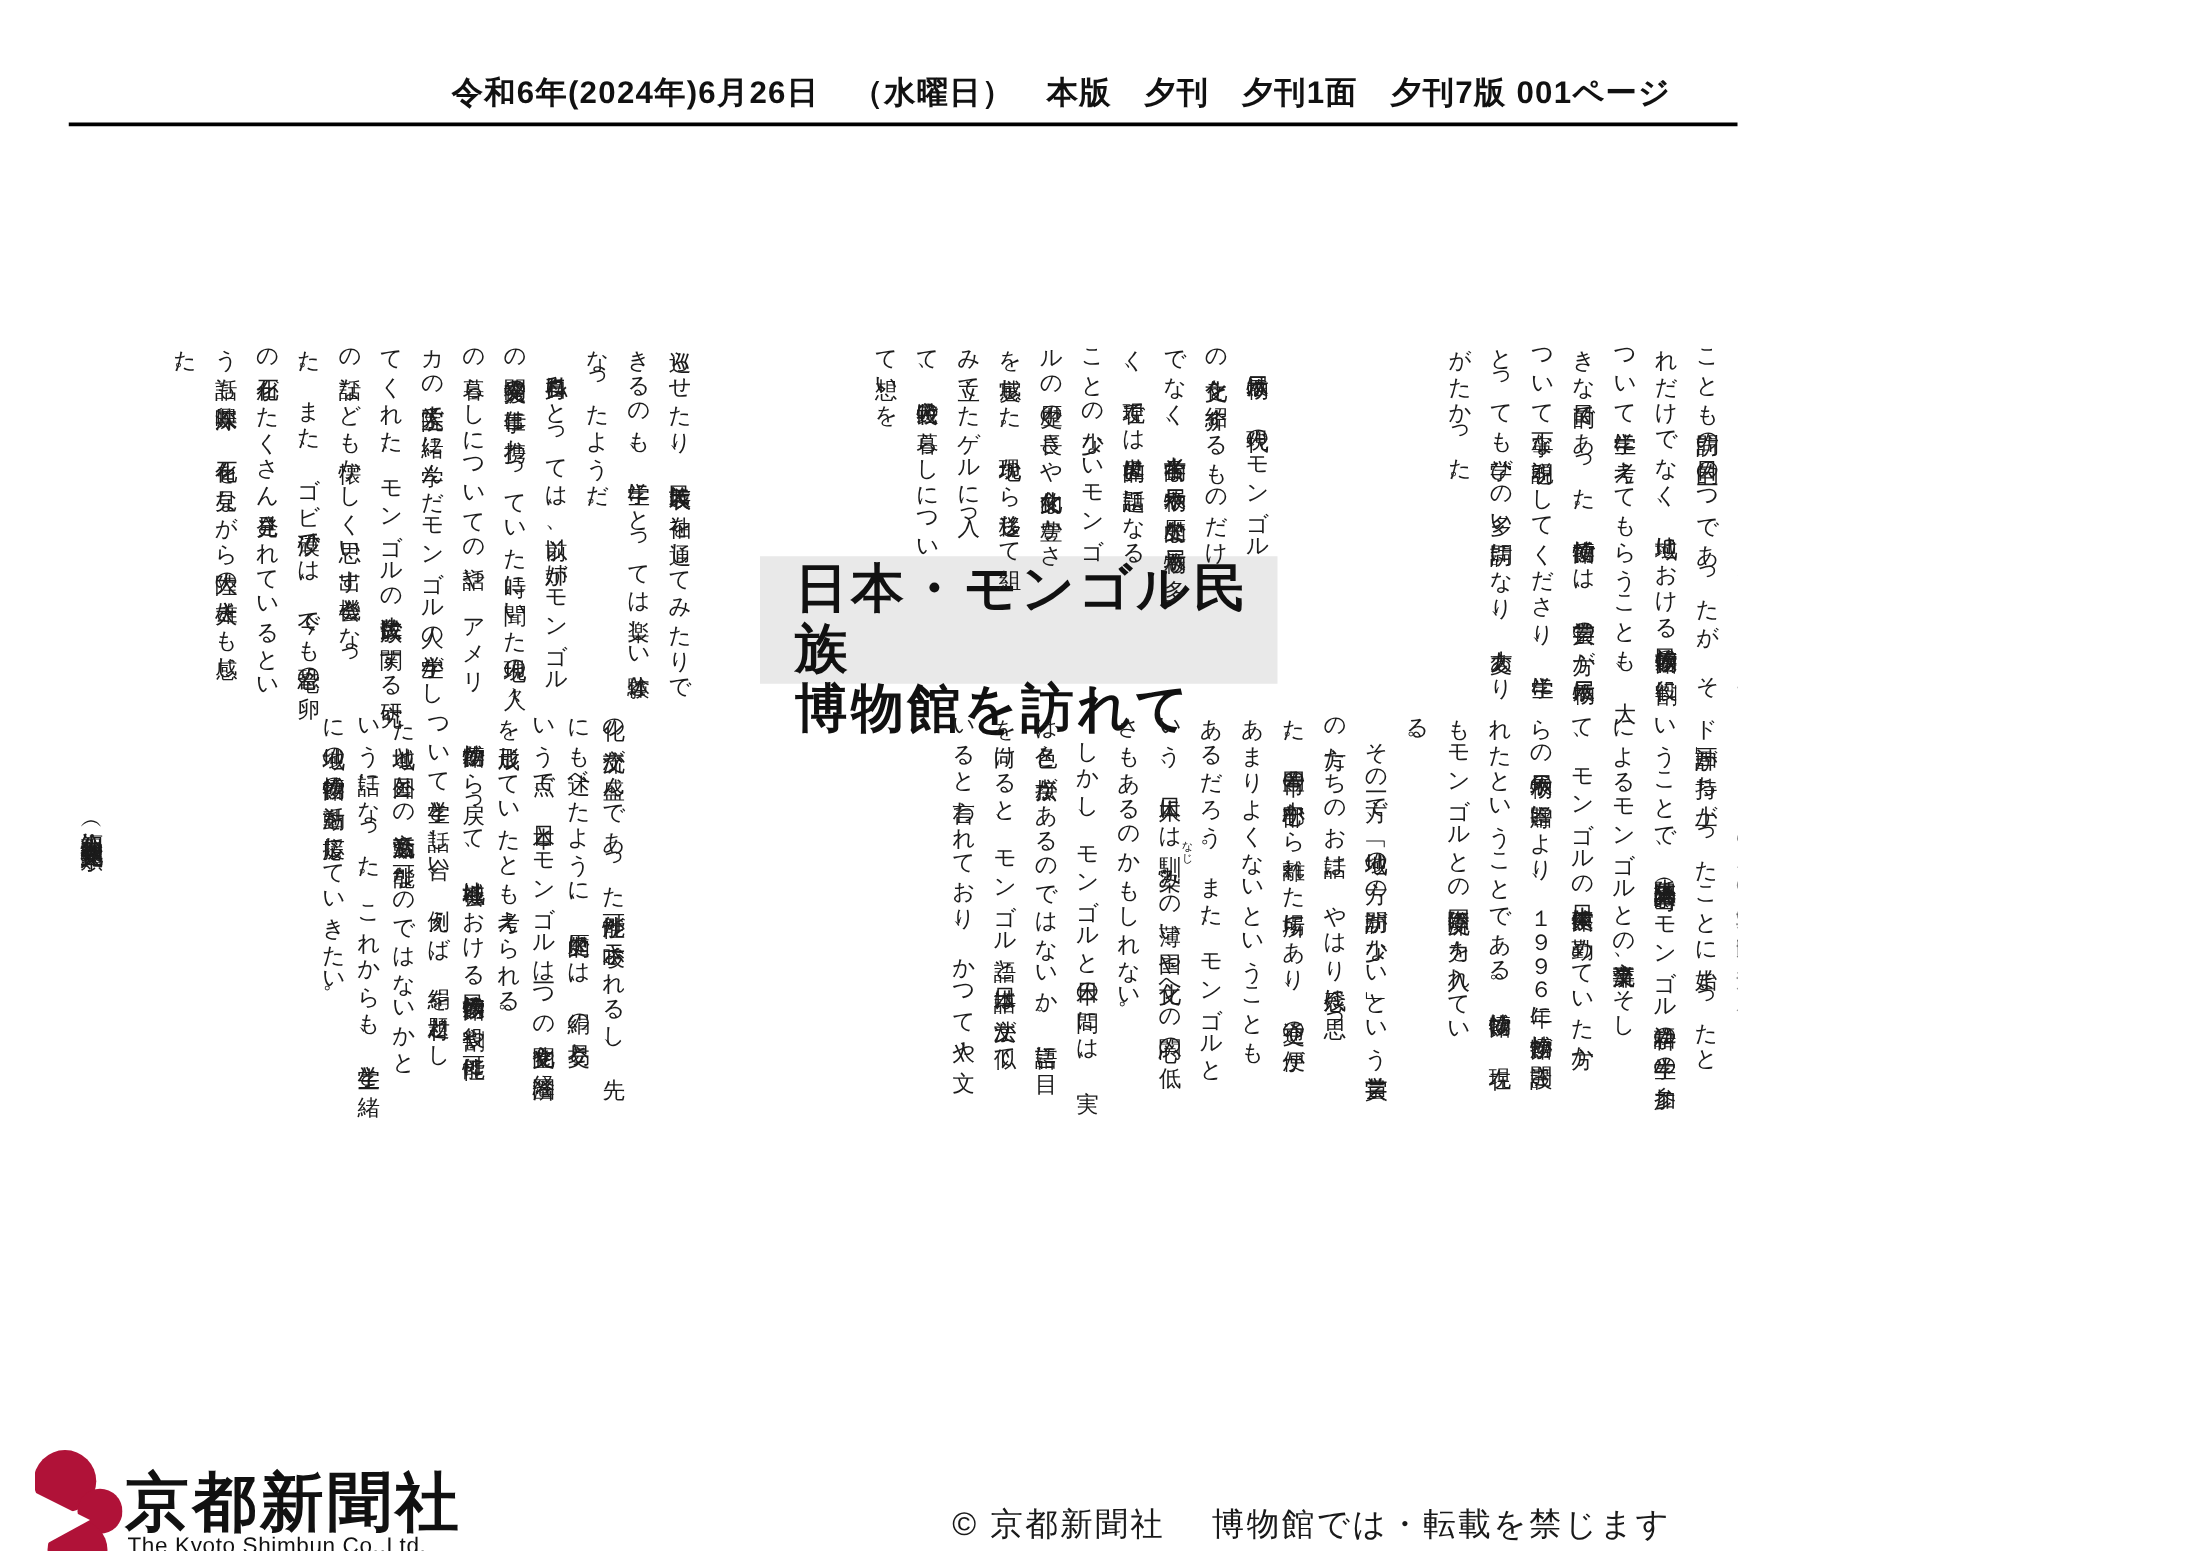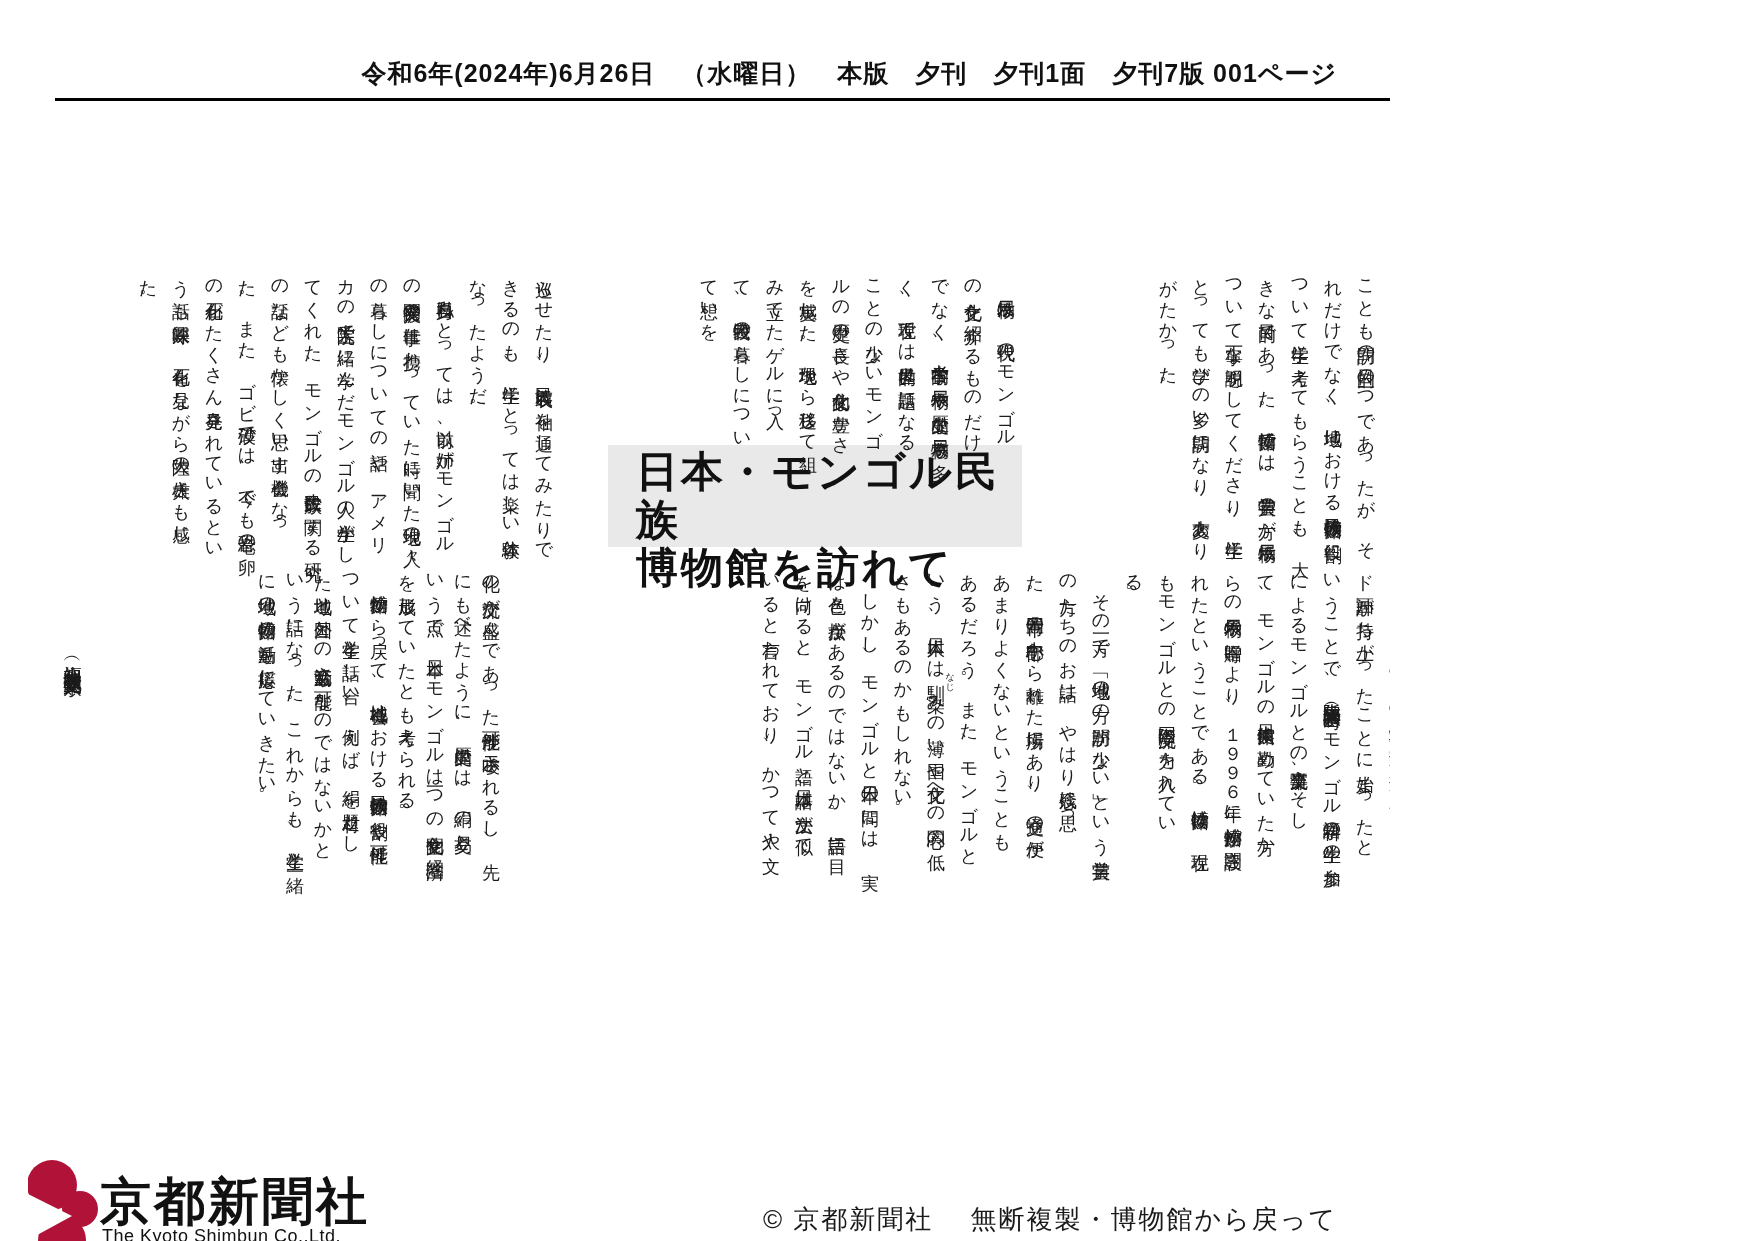--- a/index.html
+++ b/index.html
@@ -84,15 +84,15 @@
   <svg class="abs" style="left:28px;top:1136px;" width="70" height="105" viewBox="0 0 70 105">
     <circle cx="24" cy="25" r="25" fill="#b01238"></circle>
     <circle cx="52" cy="49" r="18" fill="#b01238"></circle>
     <circle cx="34" cy="80" r="24" fill="#b01238"></circle>
     <polygon points="0,34 44,56 0,80" fill="#ffffff"></polygon>
   </svg>
   <div class="abs logo-jp">京都新聞社</div>
   <div class="abs logo-en sans">The Kyoto Shimbun Co.,Ltd.</div>
   <div class="abs logo-bar"></div>
 
-  <div class="abs copyright sans">© 京都新聞社　 無断複製・博物館から戻って</div>
+  <div class="abs copyright sans">© 京都新聞社　 博物館では・転載を禁じます</div>
 
 </div>
 
 </body></html>

